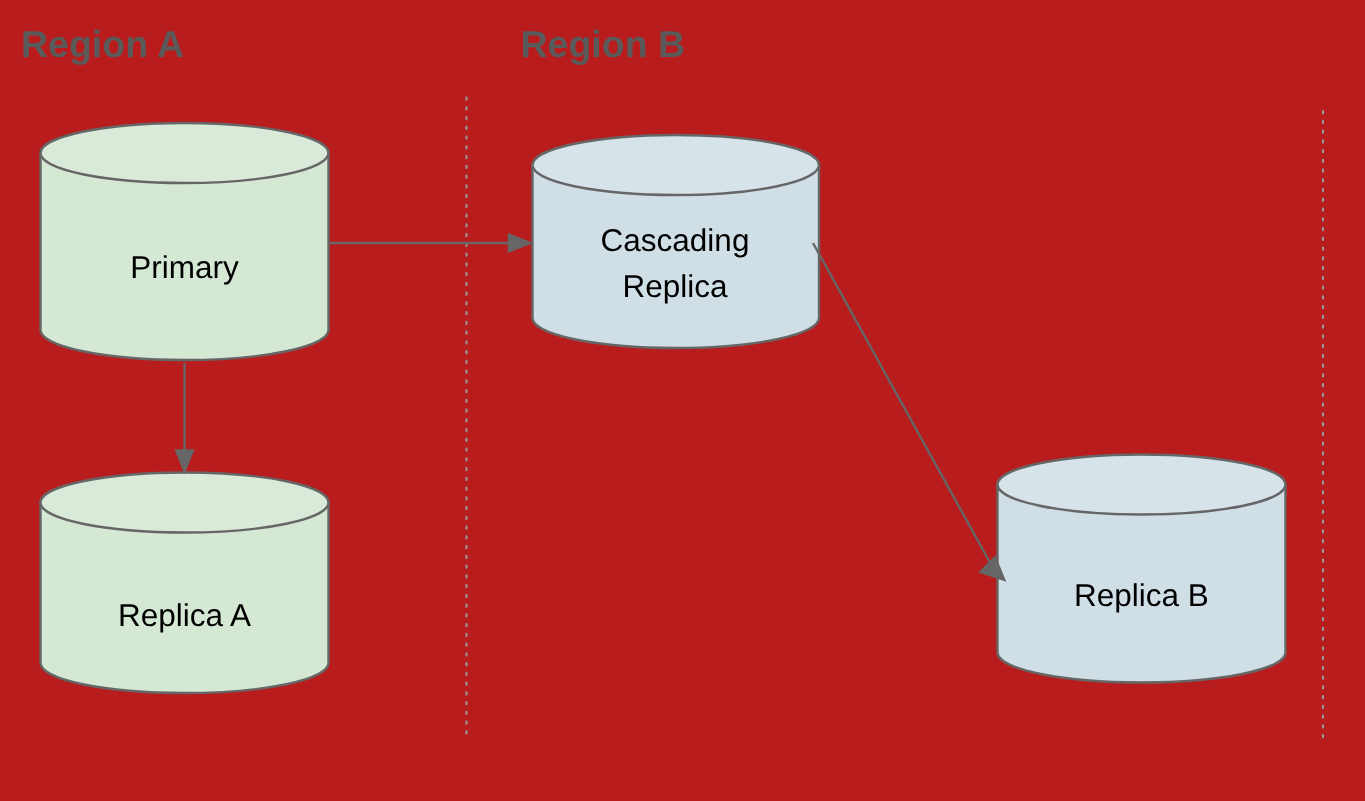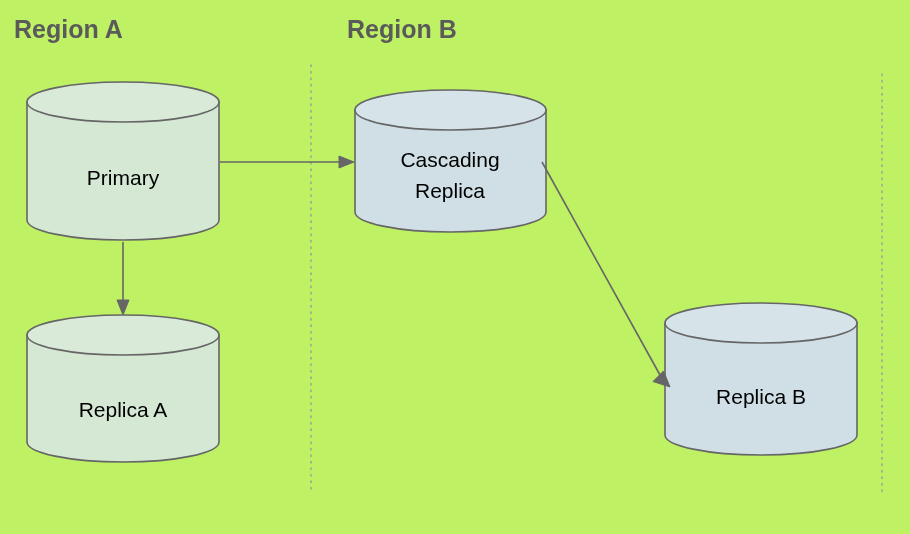--- a/index.html
+++ b/index.html
@@ -10,21 +10,21 @@
   body {
     width: 910px;
     height: 534px;
     overflow: hidden;
     font-family: "Liberation Sans", sans-serif;
   }
   #diagram-root {
     position: relative;
     width: 910px;
     height: 534px;
-    background: #bef264;
+    background: #b91c1c;
   }
   svg#diagram-svg {
     display: block;
     width: 910px;
     height: 534px;
   }
   .region-title {
     font-family: "Liberation Sans", sans-serif;
     font-size: 25px;
     font-weight: bold;

